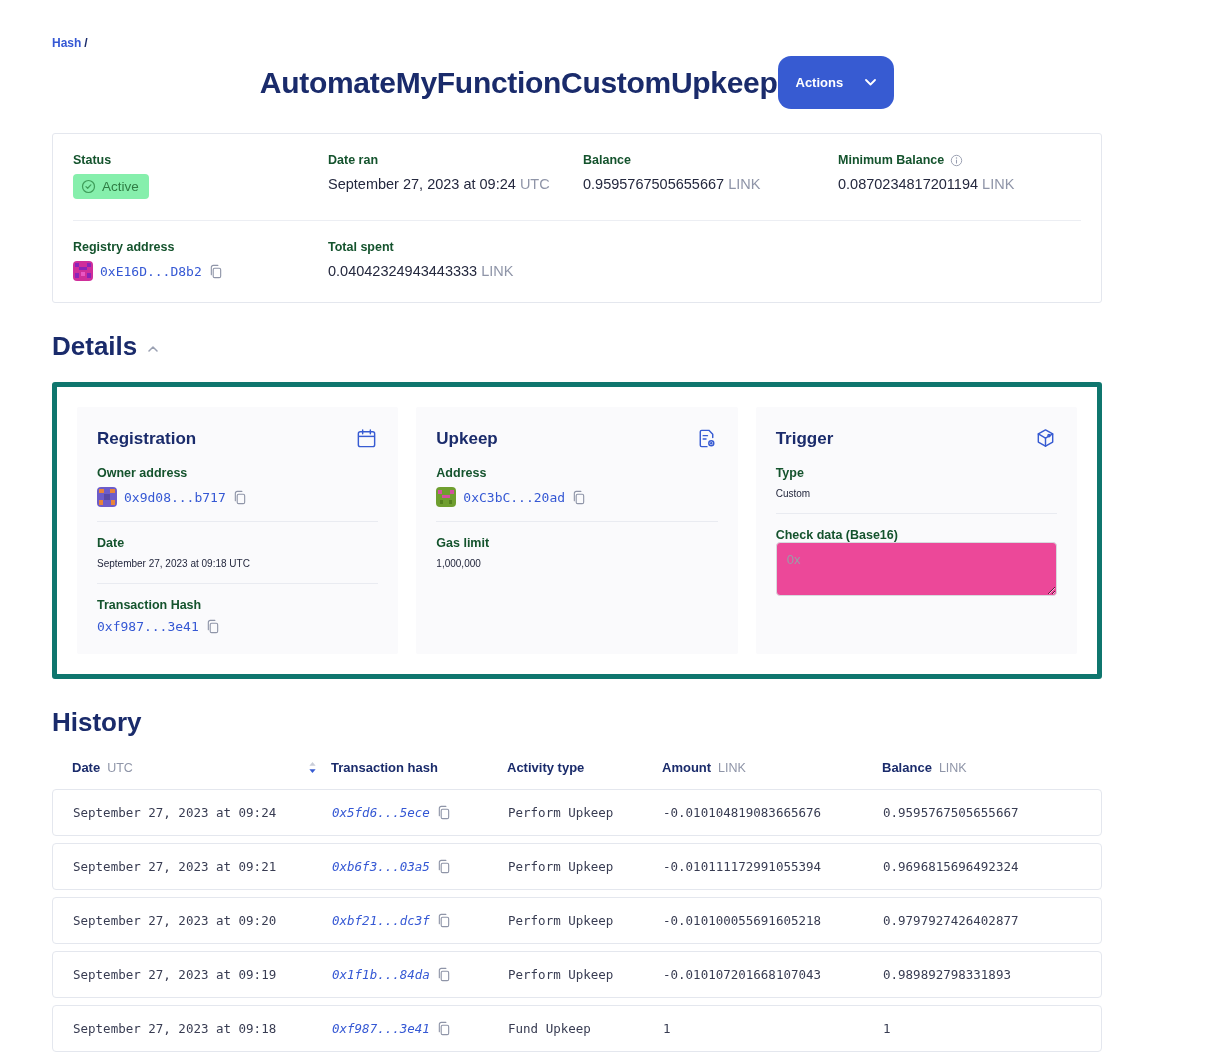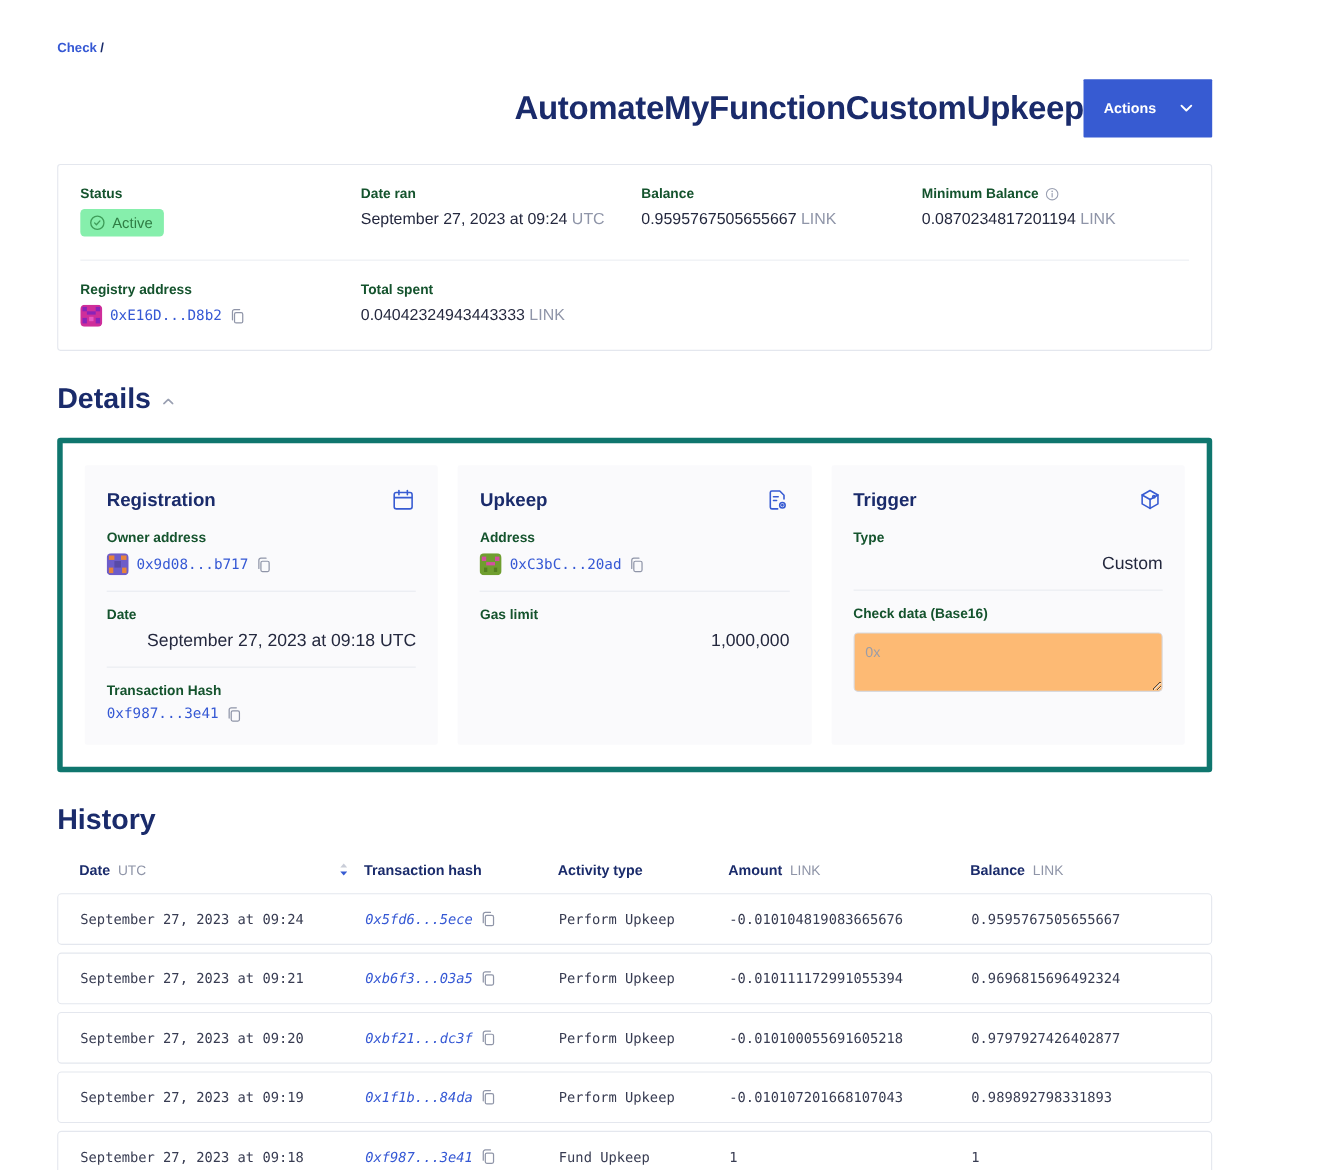--- a/index.html
+++ b/index.html
@@ -8,24 +8,24 @@
     width:1208px; min-height:1064px;
     font-family:"Liberation Sans", sans-serif;
     color:#24283e;
   }
   .container { width:1050px; margin-left:52px; position:relative; }
 
   
   .breadcrumb { padding-top:36px; font-size:12px; font-weight:bold; }
   .breadcrumb a { color:#3558d4; text-decoration:none; cursor:pointer; }
   .breadcrumb .sep { color:#1a2b6b; margin-left:3px; }
-  .title-row { display:flex; align-items:center; justify-content:flex-end; margin-top:22px; }
+  .title-row { display:flex; align-items:center; justify-content:center; margin-top:6px; }
   .page-title { font-size:30px; font-weight:bold; color:#1a2b6b; letter-spacing:-0.3px; }
   .actions-btn {
-    background:#375bd2; color:#fff; border:none; border-radius:1px;
+    background:#375bd2; color:#fff; border:none; border-radius:13px;
     font-family:"Liberation Sans", sans-serif;
     font-size:13px; font-weight:bold; padding:19px 18px;
     display:inline-flex; align-items:center; gap:22px; cursor:pointer;
   }
 
   
   .summary-card { margin-top:24px; border:1px solid #e4e7ee; border-radius:3px; background:#fff; }
   .summary-row { display:grid; grid-template-columns:255px 255px 255px 1fr; padding:19px 0 21px 20px; }
   .summary-divider { border-top:1px solid #eceef3; margin:0 20px; }
   .f-label { font-size:12.5px; font-weight:bold; color:#14532d; display:flex; align-items:center; gap:6px; }
@@ -44,24 +44,24 @@
 
   
   .section-heading { margin-top:28px; font-size:26px; font-weight:bold; color:#1a2b6b; display:flex; align-items:center; gap:9px; }
   .caret-btn { background:none; border:none; cursor:pointer; display:inline-flex; padding:2px; margin-top:4px; }
   .details-card { margin-top:20px; border:5px solid #0f766e; border-radius:3px; padding:20px; display:flex; gap:18px; }
   .sub-card { flex:1; background:#fafafc; padding:20px; border-radius:2px; }
   .sub-card-head { display:flex; align-items:center; justify-content:space-between; margin-bottom:16px; }
   .sub-card-title { font-size:17px; font-weight:bold; color:#1a2b6b; }
   .field { padding:0 0 14px 0; }
   .field + .field { border-top:1px solid #e9ebf1; padding-top:14px; }
-  .field .f-value { margin-top:8px; font-size:16px;text-align:right; }
+  .field .f-value { margin-top:8px; font-size:10px; }
   .textarea-check {
-    width:100%; height:54px; margin-top:10px;
-    background:#fdba74; border:1px solid #d8d9de; border-radius:4px;
+    width:100%; height:54px; 
+    background:#ec4899; border:1px solid #d8d9de; border-radius:4px;
     font-family:"Liberation Sans", sans-serif; font-size:13px; color:#24283e;
     padding:9px 10px; resize:vertical;
   }
   .textarea-check::placeholder { color:#9b9da8; }
 
   
   .table-header {
     display:grid; grid-template-columns:259px 176px 155px 220px 1fr;
     padding:22px 0 14px 20px; align-items:center;
   }
@@ -79,21 +79,21 @@
   .hrow .addr-link { font-size:12.5px;font-style:italic; }
 
   svg { display:block; }
 </style>
 </head>
 <body>
 
 <div class="container">
 
   <div class="breadcrumb">
-    <a>Check</a><span class="sep">/</span>
+    <a>Hash</a><span class="sep">/</span>
   </div>
 
   <div class="title-row">
     <h1 class="page-title">AutomateMyFunctionCustomUpkeep</h1>
     <button class="actions-btn">
       <span>Actions</span>
       <span>
         <svg width="11" height="7" viewBox="0 0 11 7">
             <path d="M1 1l4.5 4.5L10 1" stroke="#ffffff" stroke-width="1.8" fill="none" stroke-linecap="round" stroke-linejoin="round"></path>
           </svg>

